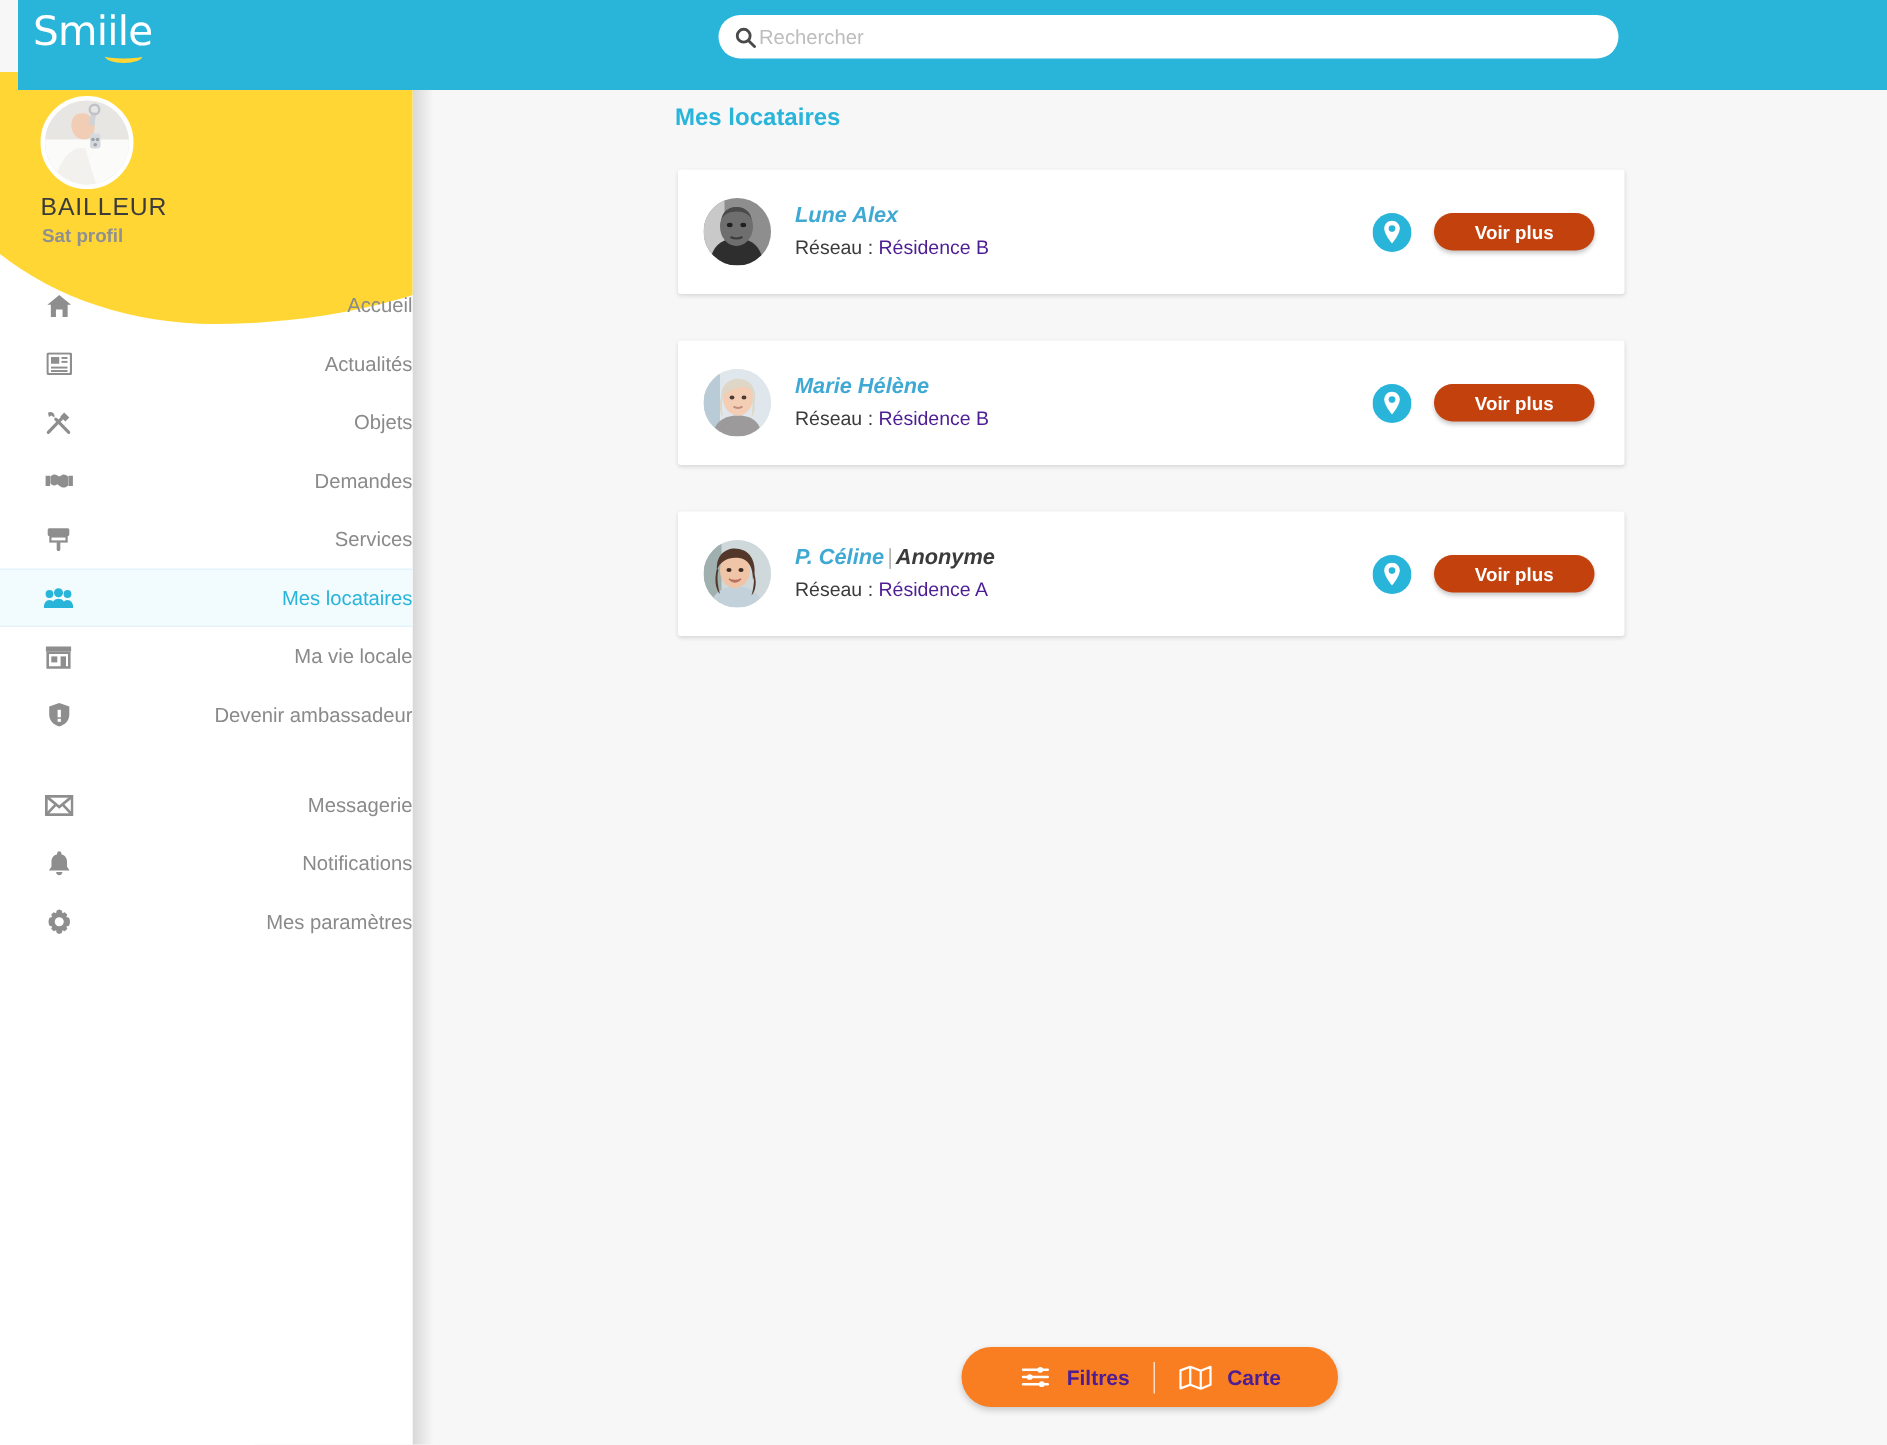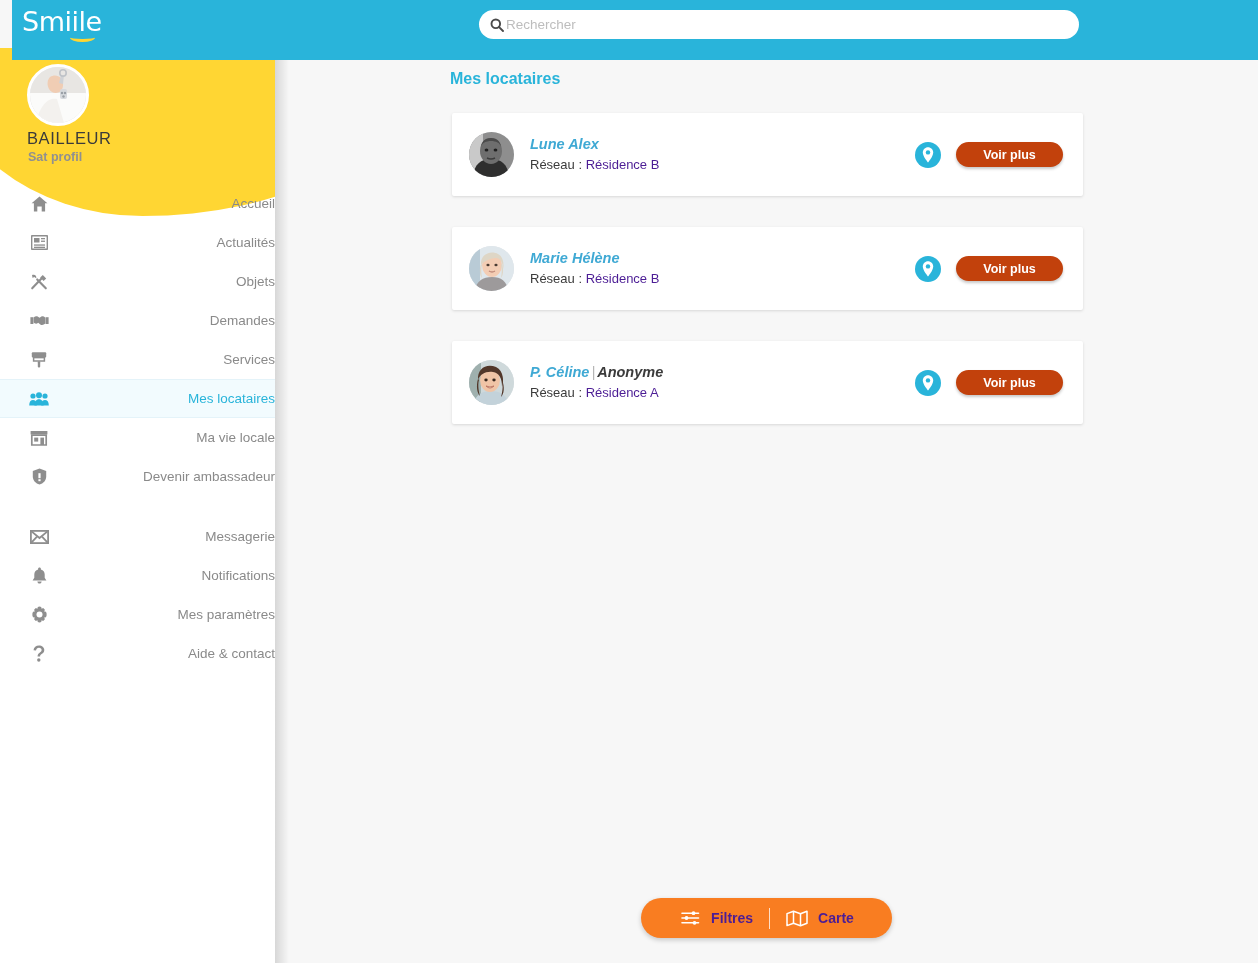--- a/index.html
+++ b/index.html
@@ -450,29 +450,20 @@
     <div class="nav-item">
       <span class="ico">
         <svg width="17" height="17" viewBox="0 0 17 17" fill="currentColor">
           <path d="M8.5 0.4 L10.2 1.0 L10.6 2.8 L12.2 2.1 L13.9 3.8 L13.2 5.4 L15.0 5.8 L15.6 7.5 V9.5 L15.0 11.2 L13.2 11.6 L13.9 13.2 L12.2 14.9 L10.6 14.2 L10.2 16.0 L8.5 16.6 L6.8 16.0 L6.4 14.2 L4.8 14.9 L3.1 13.2 L3.8 11.6 L2.0 11.2 L1.4 9.5 V7.5 L2.0 5.8 L3.8 5.4 L3.1 3.8 L4.8 2.1 L6.4 2.8 L6.8 1.0 Z"></path>
           <circle cx="8.5" cy="8.5" r="3.0" fill="#ffffff"></circle>
         </svg>
       </span>
       <span class="lbl">Mes paramètres</span>
     </div>
 
-    <div class="nav-item">
-      <span class="ico">
-        <svg width="12" height="17" viewBox="0 0 12 17" fill="currentColor">
-          <path d="M6.0 0.4 C9.0 0.4 11.3 2.2 11.3 4.9 C11.3 7.2 9.8 8.3 8.3 9.3 C7.4 9.9 7.1 10.4 7.1 11.6 H4.6 C4.6 9.6 5.2 8.7 6.6 7.8 C7.9 6.9 8.6 6.3 8.6 5.1 C8.6 3.7 7.6 2.8 6.0 2.8 C4.3 2.8 3.2 3.9 3.0 5.6 L0.5 5.2 C0.8 2.3 3.0 0.4 6.0 0.4 Z"></path>
-          <circle cx="5.8" cy="15.0" r="1.7"></circle>
-        </svg>
-      </span>
-      <span class="lbl">Aide &amp; contact</span>
-    </div>
 
   </nav>
 </div>
 <div class="sidebar-shadow"></div>
 
 <div class="main">
 
   <div class="page-title">Mes locataires</div>
 
   <div class="card-list">

